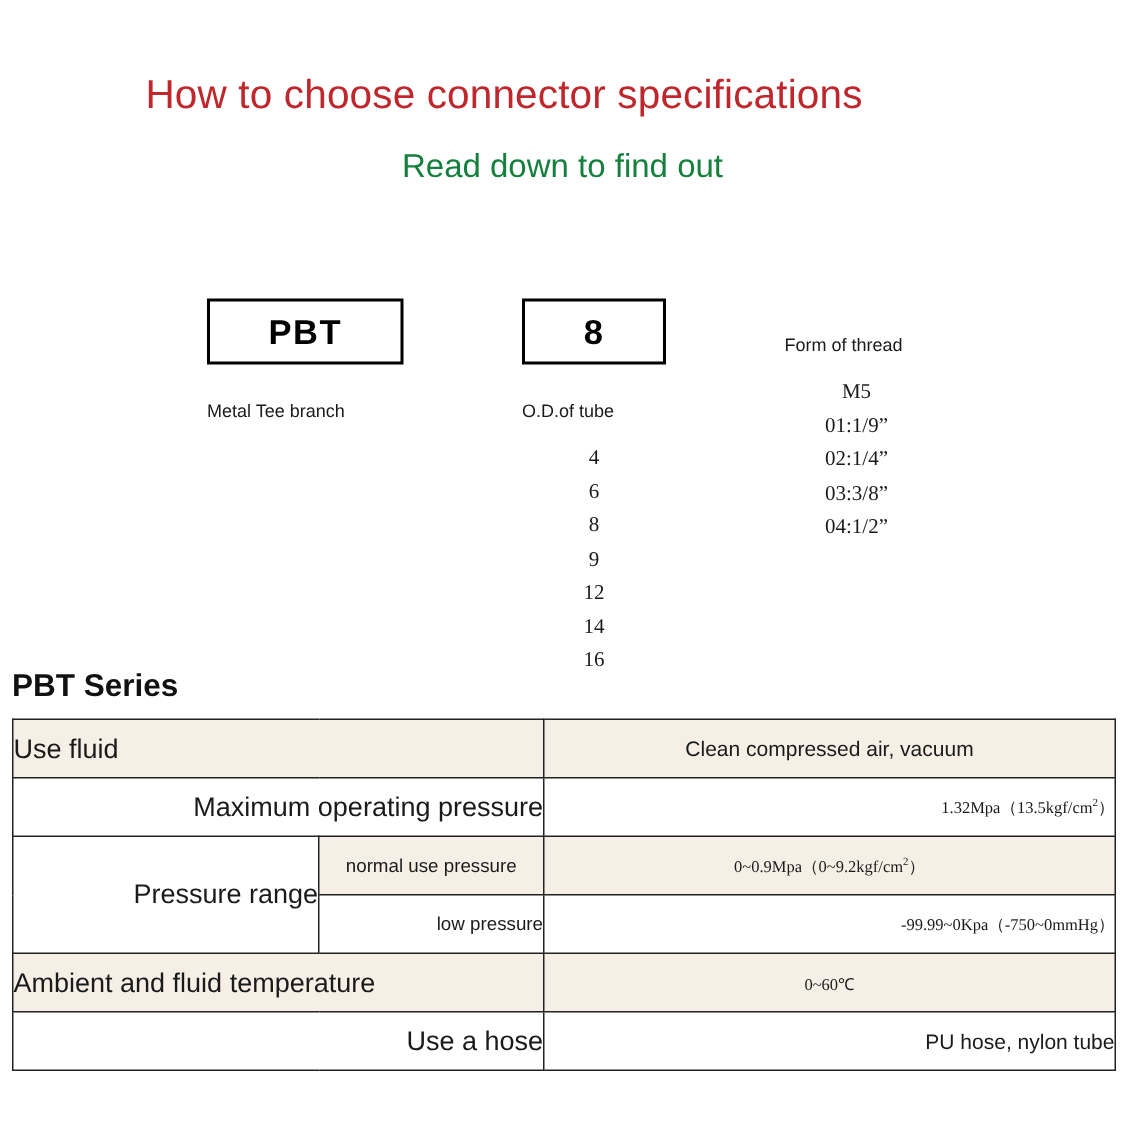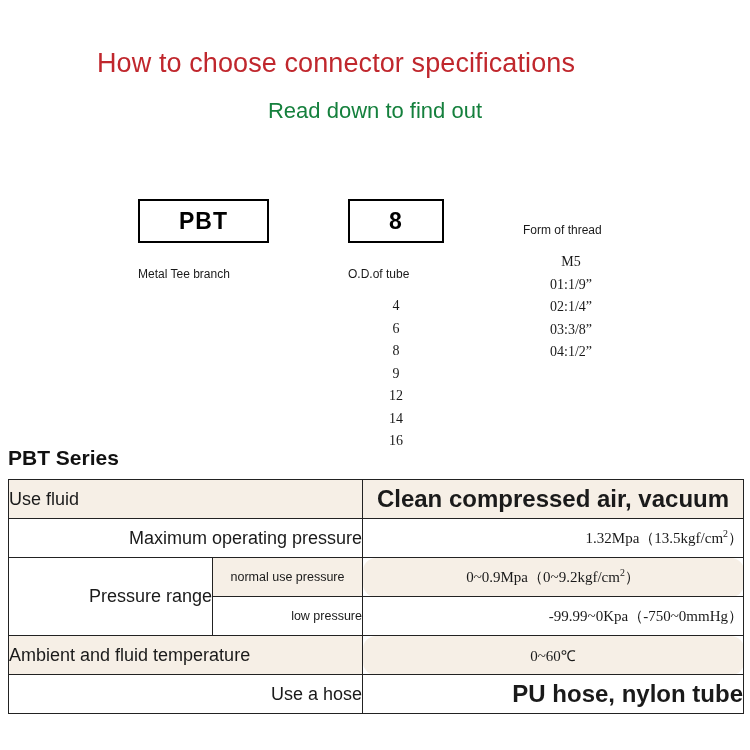--- a/index.html
+++ b/index.html
@@ -127,22 +127,22 @@
     text-align: center;
     font-size: 12.5px;
     height: 38px;
     vertical-align: middle;
   }
   .val {
     text-align: center;
     vertical-align: middle;
     height: 38px;
   }
-  .val-big { font-size: 24px; font-weight: bold; }
-  .val-sm  { font-size: 15px; font-family: "Liberation Serif", serif; border-radius: 13px; }
+  .val-big { font-size: 14px; }
+  .val-sm  { font-size: 11px; font-family: "Liberation Serif", serif; }
   .beige { background: #f6efe6; }
   .white { background: #ffffff; text-align: right; }
   sup { font-size: 0.66em; vertical-align: super; line-height: 0; }
 </style>
 </head>
 <body>
 
 <div class="title">How to choose connector specifications</div>
 <div class="subtitle">Read down to find out</div>
 

